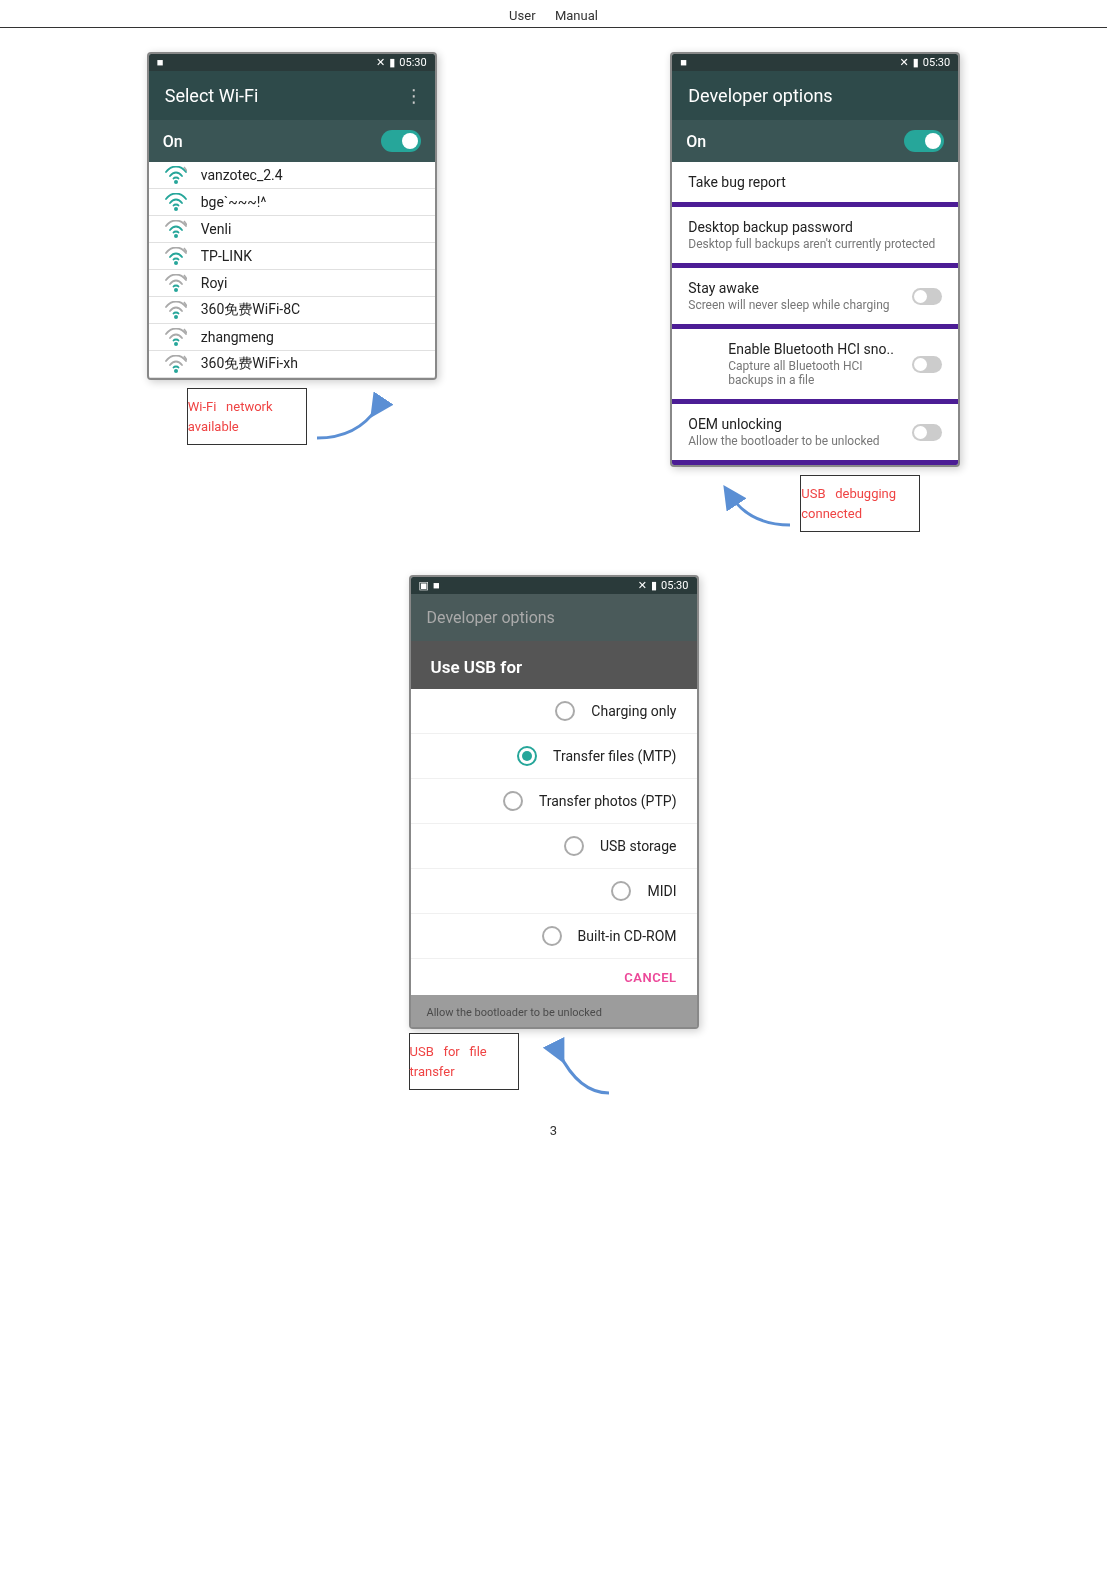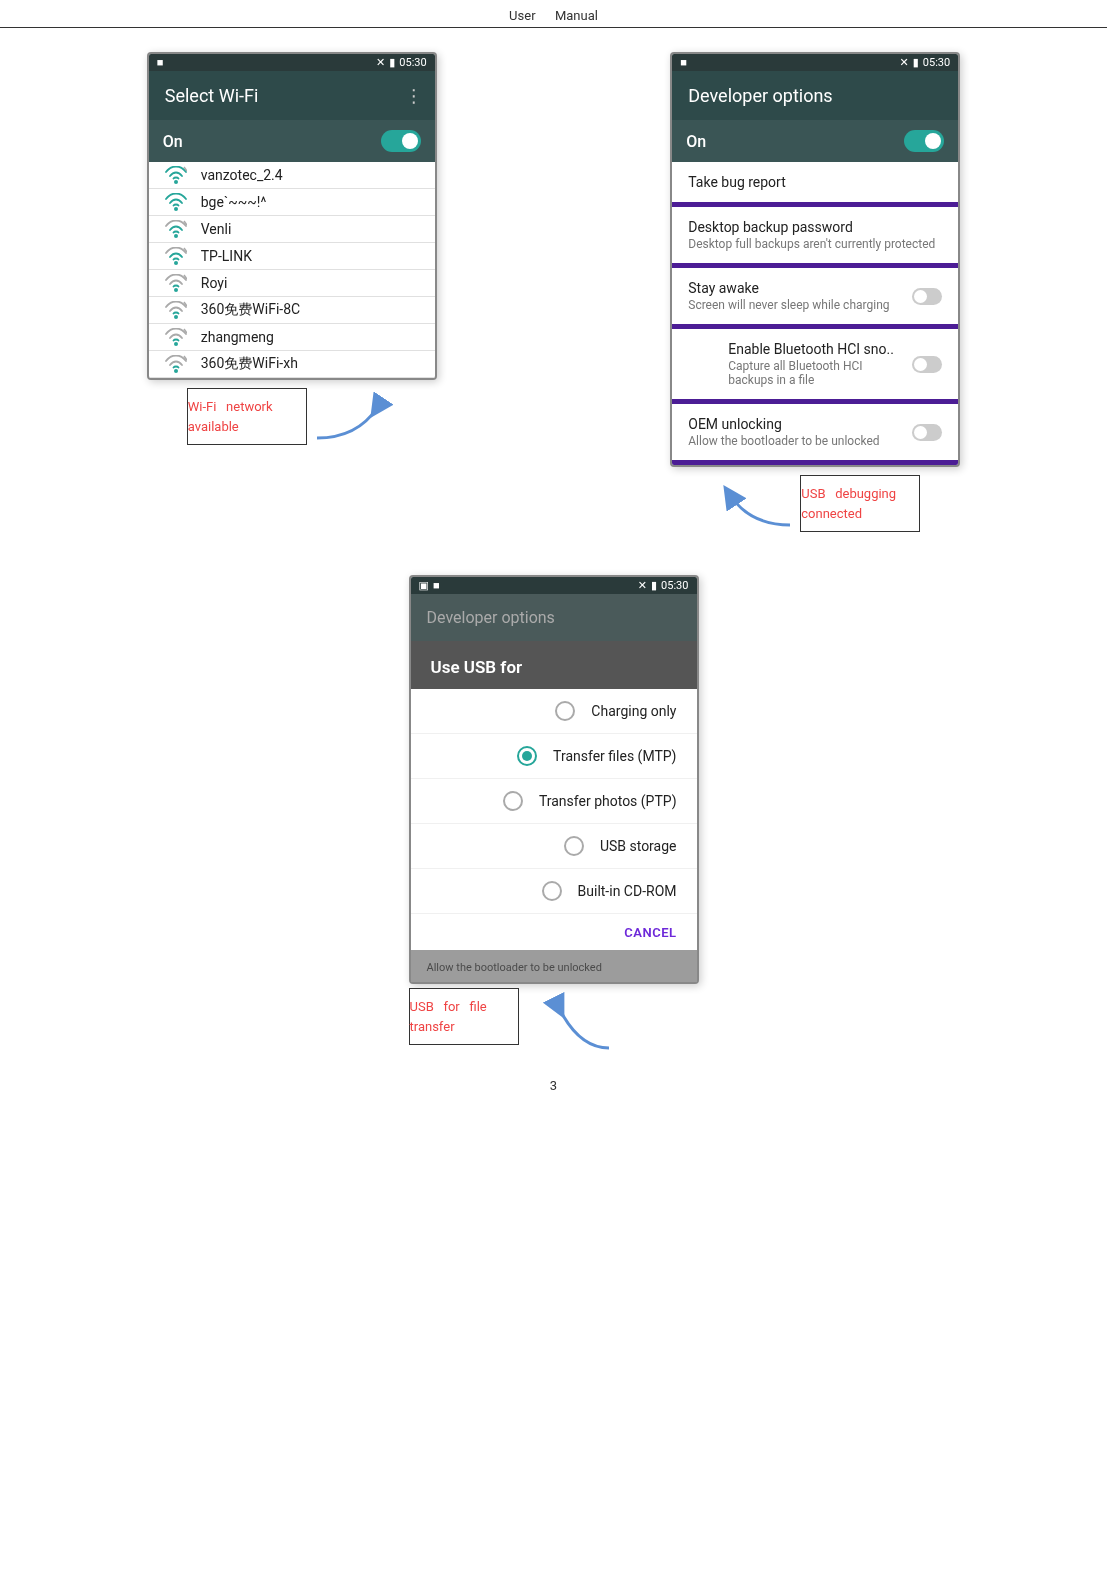--- a/index.html
+++ b/index.html
@@ -219,21 +219,21 @@
     .radio-outer.selected {
       border-color: #26a69a;
     }
     .option-label { font-size: 14px; color: #222; }
     .dialog-cancel {
       text-align: right;
       padding: 10px 20px;
       background: #fff;
     }
     .cancel-btn {
-      color: #6d28d9;
+      color: #ec4899;
       font-size: 13px;
       font-weight: 600;
       letter-spacing: 0.5px;
       cursor: pointer;
       text-transform: uppercase;
     }
     .dialog-footer {
       background: #ccc;
       padding: 8px 16px;
       opacity: 0.6;
@@ -542,20 +542,25 @@
           </div>
           <span class="option-label">Transfer photos (PTP)</span>
         </div>
 
         <div class="dialog-option">
           <div class="radio-outer">
           </div>
           <span class="option-label">USB storage</span>
         </div>
 
+        <div class="dialog-option">
+          <div class="radio-outer">
+          </div>
+          <span class="option-label">MIDI</span>
+        </div>
 
         <div class="dialog-option">
           <div class="radio-outer">
           </div>
           <span class="option-label">Built-in CD-ROM</span>
         </div>
 
         <div class="dialog-cancel">
           <span class="cancel-btn">CANCEL</span>
         </div>

